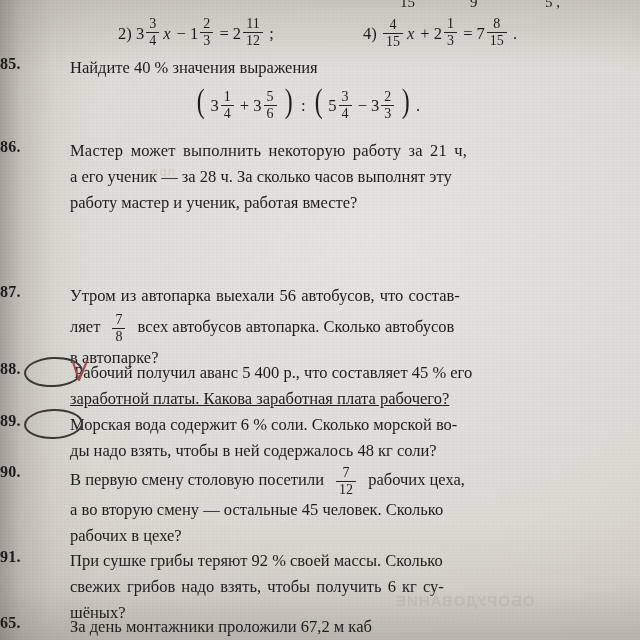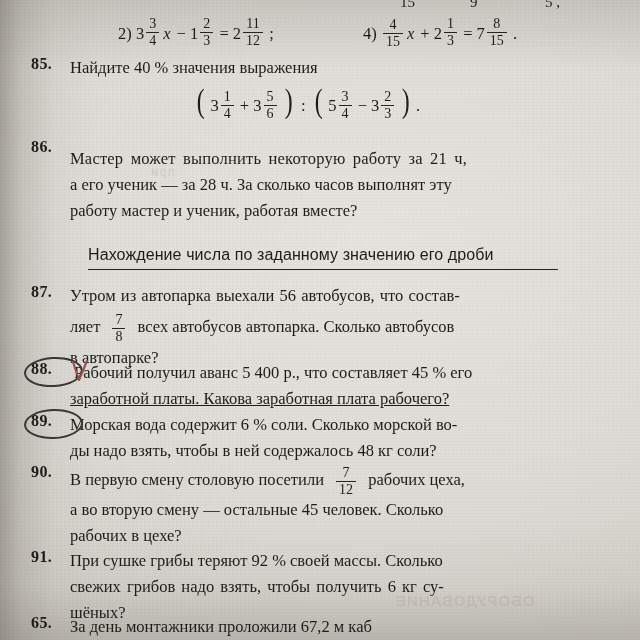--- a/index.html
+++ b/index.html
@@ -67,21 +67,21 @@
   .ex {
     position: absolute;
     display: flex;
     align-items: flex-start;
   }
   .ex-num {
     font-family: "Liberation Serif", serif;
     font-weight: 700;
     font-size: 16px;
     width: 52px;
-    text-align: right;
+    text-align: left;
     flex: 0 0 52px;
     letter-spacing: .3px;
   }
   .ex-body {
     margin-left: 18px;
     font-size: 16.5px;
     line-height: 26px;
     text-align: justify;
   }
   .ln { display: block; white-space: nowrap; }
@@ -264,27 +264,26 @@
           <span class="den">3</span>
         </span>
       </span>
       <span class="paren">)</span>
       <span>.</span>
     </div>
 
     <div class="ex" style="left:0; top:138px; width:610px;">
       <div class="ex-num">86.</div>
       <div class="ex-body">
-        <span class="ln just" style="word-spacing:3px;margin-top:8px;">Мастер может выполнить некоторую работу за 21 ч,</span>
+        <span class="ln just" style="word-spacing:3px;">Мастер может выполнить некоторую работу за 21 ч,</span>
         <span class="ln">а его ученик — за 28 ч. За сколько часов выполнят эту</span>
         <span class="ln">работу мастер и ученик, работая вместе?</span>
       </div>
     </div>
 
-    <div id="section-heading">Нахождение числа по заданному значению его дроби</div>
 
     <div class="ex" style="left:0; top:283px; width:610px;">
       <div class="ex-num">87.</div>
       <div class="ex-body">
         <span class="ln" style="word-spacing:1px;">Утром из автопарка выехали 56 автобусов, что состав-</span>
         <span class="ln" style="line-height:36px;">
           <span>ляет</span>
           <span class="frac" style="margin:0 8px; top:0;">
             <span class="num">7</span>
             <span class="den">8</span>

